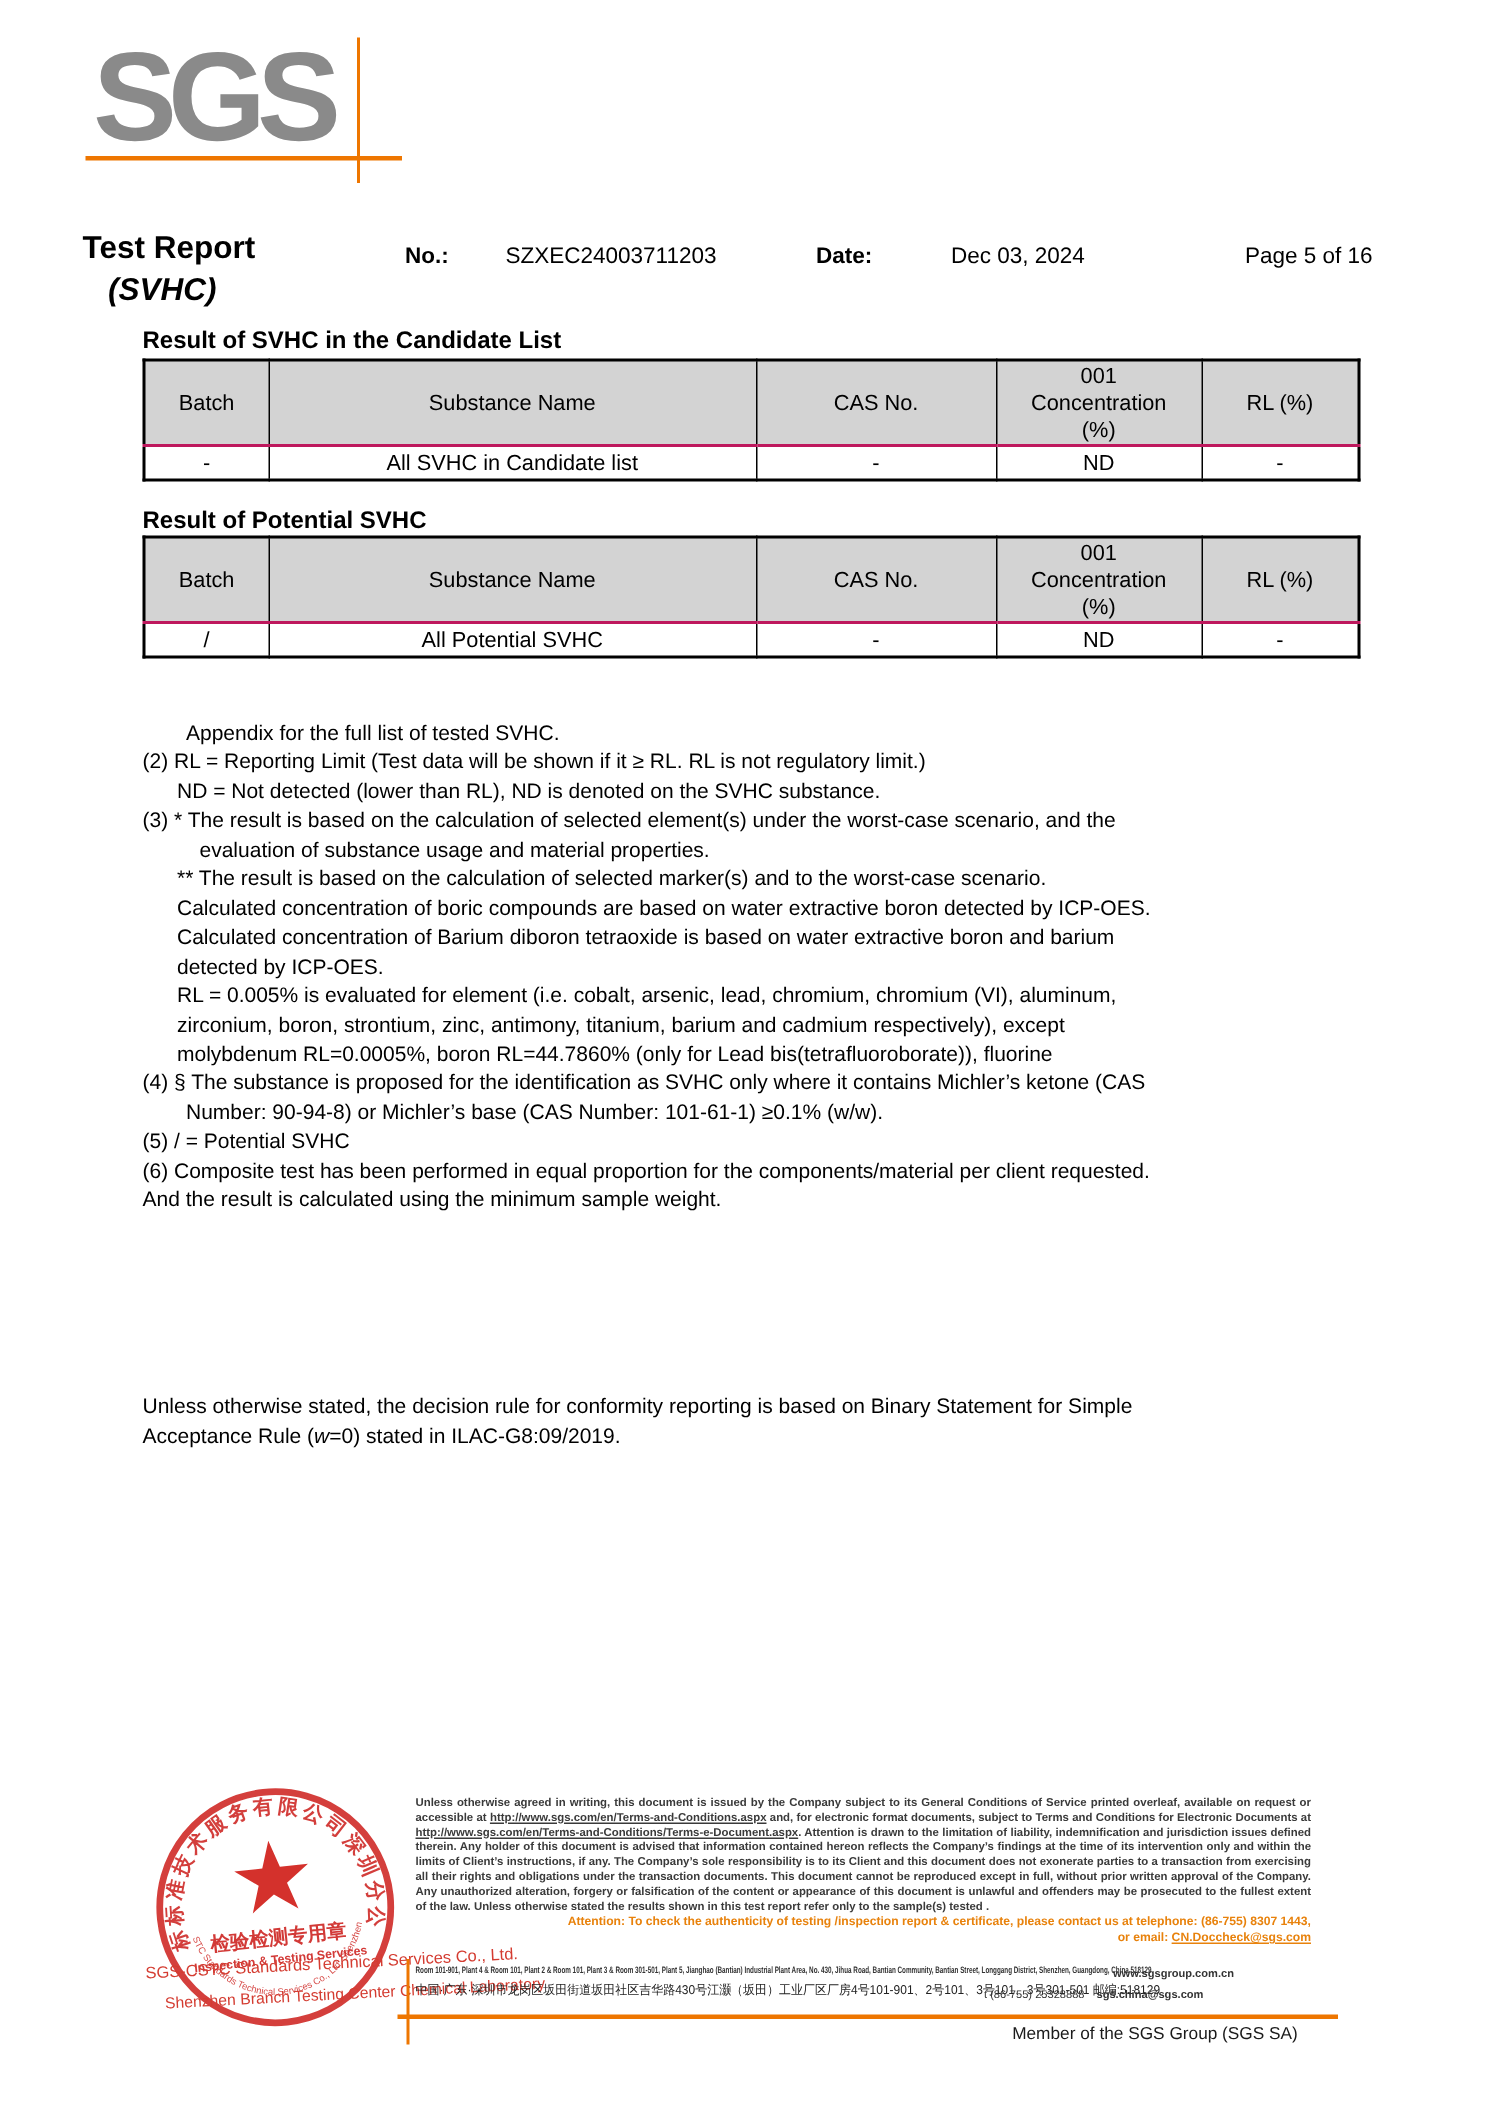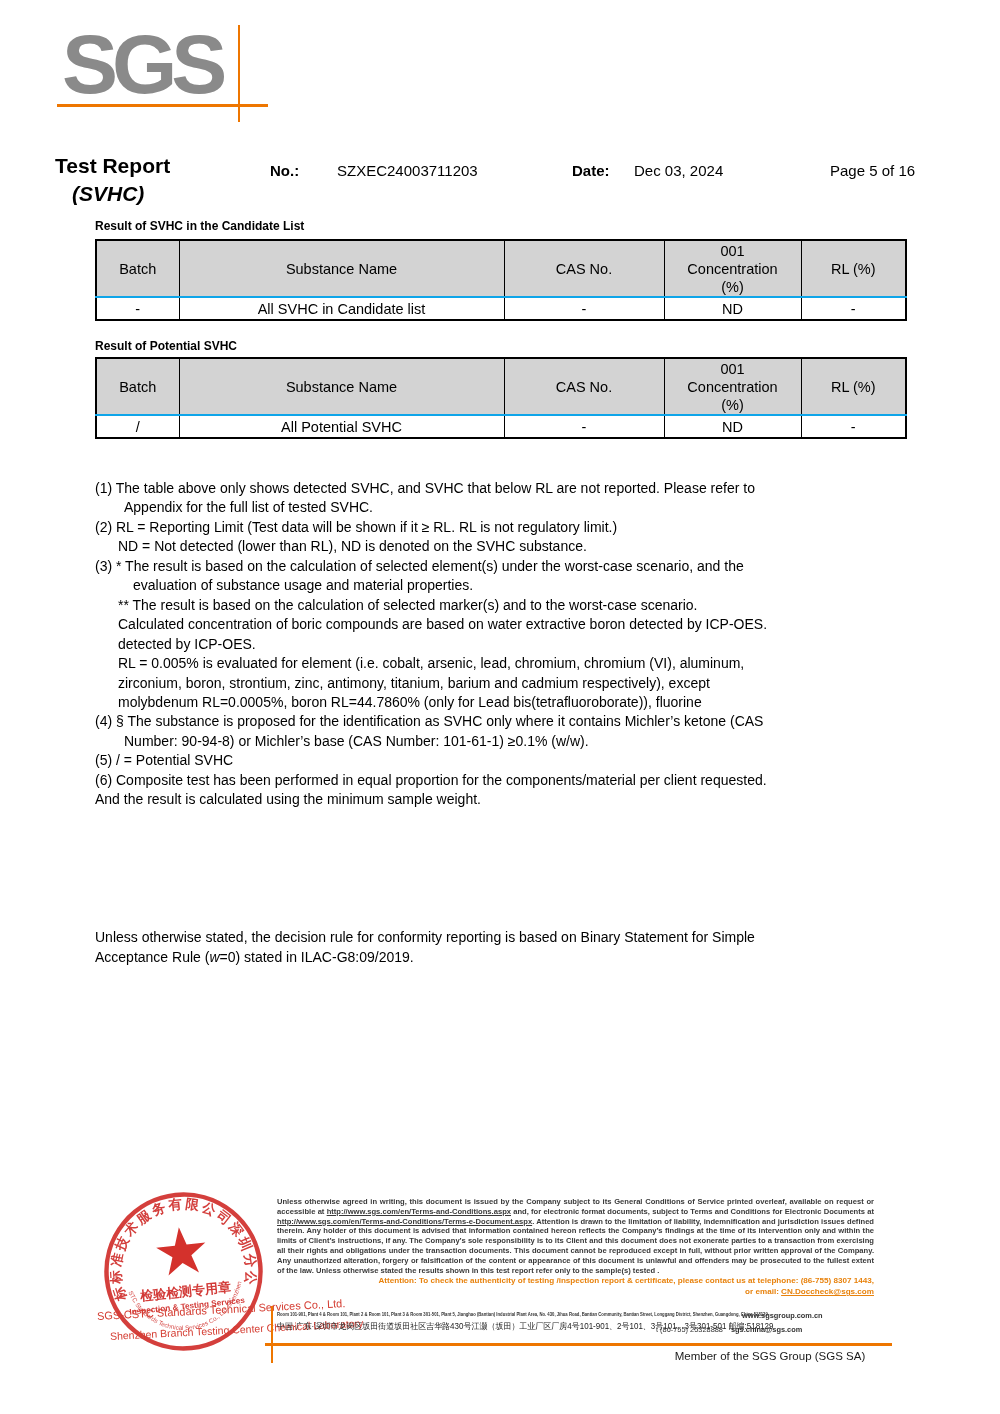--- a/index.html
+++ b/index.html
@@ -11,33 +11,33 @@
              color:#8a8a8a;letter-spacing:-6px;}
   .logo-hline{position:absolute;left:57px;top:104px;width:211px;height:3px;background:#ee7600;}
   .logo-vline{position:absolute;left:238px;top:25px;width:2px;height:97px;background:#ee7600;}
 
   
   .report-title{position:absolute;left:55px;top:152px;font-size:21px;line-height:28px;font-weight:bold;}
   .report-title .t2{padding-left:17px;font-style:italic;}
   .hf{position:absolute;top:162px;font-size:15px;}
   .hf.b{font-weight:bold;}
   .f-no-label{left:270px;} .f-no-value{left:337px;}
-  .f-date-label{left:572px;} .f-date-value{left:634px;}
+  .f-date-label{left:544px;} .f-date-value{left:634px;}
   .f-page{left:830px;}
 
   
-  .sec-title{position:absolute;left:95px;font-size:12px;font-weight:bold;}
+  .sec-title{position:absolute;left:95px;font-size:16px;font-weight:bold;}
   .sec1-title{top:219px;} .sec2-title{top:339px;}
   table.result{position:absolute;left:95px;border-collapse:collapse;table-layout:fixed;width:810px;
                border:2px solid #000;}
   .tbl1{top:239px;} .tbl2{top:357px;}
   table.result th,table.result td{border:1px solid #000;text-align:center;font-size:14.5px;
                font-weight:normal;padding:0 2px;}
   table.result thead tr{height:57px;background:#d3d3d3;}
-  table.result thead th{border-bottom:2px solid #0ea5e9;}
+  table.result thead th{border-bottom:2px solid #be185d;}
   table.result tbody tr{height:23px;}
   th.pre{white-space:pre-line;line-height:18px;}
 
   
   .notes{position:absolute;left:95px;top:479px;width:830px;}
   .notes-h{font-size:14.5px;font-weight:bold;line-height:21px;}
   .nl{font-size:14px;line-height:19.45px;}
   .ind1{padding-left:29px;} .ind2{padding-left:23px;} .ind3{padding-left:38px;}
 
   .decision{position:absolute;left:95px;top:928px;width:820px;font-size:14px;line-height:19.5px;}
@@ -140,28 +140,28 @@
         <td>/</td>
         <td>All Potential SVHC</td>
         <td>-</td>
         <td>ND</td>
         <td>-</td>
       </tr>
     </tbody>
   </table>
 
   <div class="notes">
-    <div class="nl">(1) The table above only shows detected SVHC, and SVHC that below RL are not reported. Please refer to</div>
     <div class="nl ind1">Appendix for the full list of tested SVHC.</div>
     <div class="nl">(2) RL = Reporting Limit (Test data will be shown if it ≥ RL. RL is not regulatory limit.)</div>
     <div class="nl ind2">ND = Not detected (lower than RL), ND is denoted on the SVHC substance.</div>
     <div class="nl">(3) * The result is based on the calculation of selected element(s) under the worst-case scenario, and the</div>
     <div class="nl ind3">evaluation of substance usage and material properties.</div>
     <div class="nl ind2">** The result is based on the calculation of selected marker(s) and to the worst-case scenario.</div>
     <div class="nl ind2">Calculated concentration of boric compounds are based on water extractive boron detected by ICP-OES.</div>
+    <div class="nl ind2">Calculated concentration of Barium diboron tetraoxide is based on water extractive boron and barium</div>
     <div class="nl ind2">detected by ICP-OES.</div>
     <div class="nl ind2">RL = 0.005% is evaluated for element (i.e. cobalt, arsenic, lead, chromium, chromium (VI), aluminum,</div>
     <div class="nl ind2">zirconium, boron, strontium, zinc, antimony, titanium, barium and cadmium respectively), except</div>
     <div class="nl ind2">molybdenum RL=0.0005%, boron RL=44.7860% (only for Lead bis(tetrafluoroborate)), fluorine</div>
     <div class="nl">(4) § The substance is proposed for the identification as SVHC only where it contains Michler’s ketone (CAS</div>
     <div class="nl ind1">Number: 90-94-8) or Michler’s base (CAS Number: 101-61-1) ≥0.1% (w/w).</div>
     <div class="nl">(5) / = Potential SVHC</div>
     <div class="nl">(6) Composite test has been performed in equal proportion for the components/material per client requested.</div>
     <div class="nl">And the result is calculated using the minimum sample weight.</div>
   </div>

